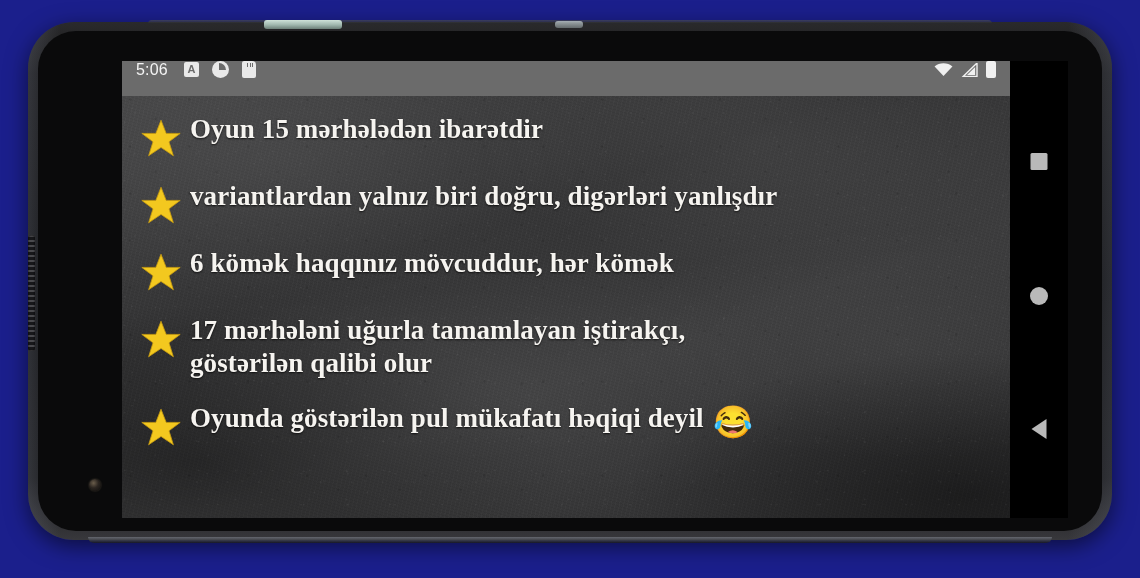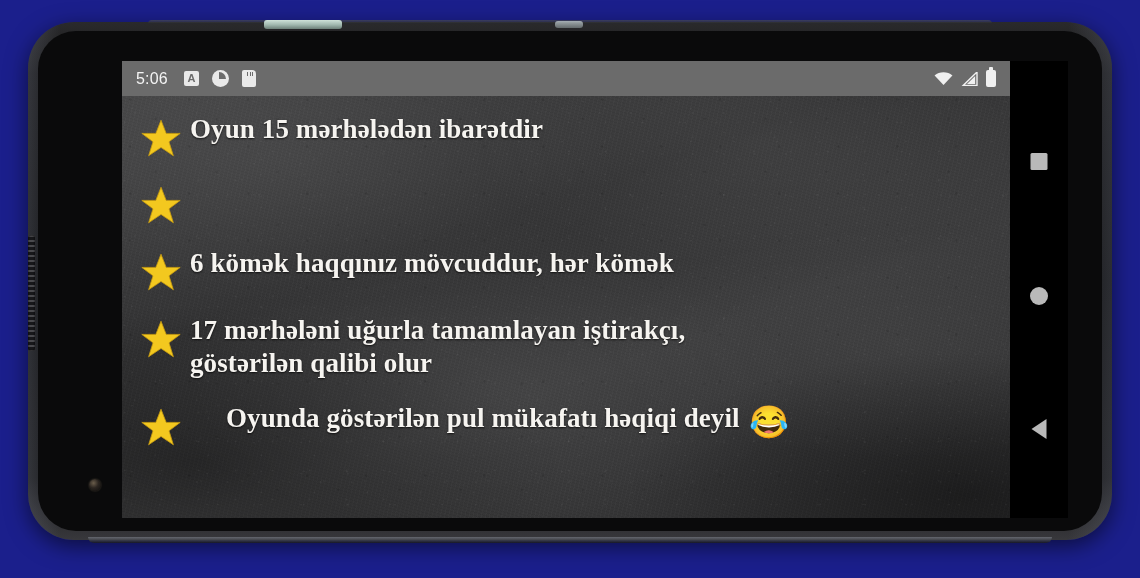--- a/index.html
+++ b/index.html
@@ -164,21 +164,21 @@
   }
 
   
   .status-bar {
     position: absolute;
     left: 0; top: 0;
     width: 100%;
     height: 35px;
     background: #6b6b6b;
     display: flex;
-    align-items: center;
+    align-items: flex-start;
     padding: 0 14px;
     box-sizing: border-box;
     color: #f2f2f2;
   }
   .status-clock {
     font-size: 16px;
     letter-spacing: 0.2px;
     font-family: "Liberation Sans", sans-serif;
     color: #f4f4f4;
     margin-right: 16px;
@@ -250,21 +250,21 @@
     right: 0;
     bottom: 0;
     padding: 16px 10px 16px 10px;
     box-sizing: border-box;
   }
   .bullet-row {
     display: flex;
     align-items: flex-start;
     margin-bottom: 21px;
   }
-  .bullet-row:last-child { margin-bottom: 16px; gap: 36px; }
+  .bullet-row:last-child { margin-bottom: 16px; }
 
   .star {
     flex: none;
     width: 40px;
     height: 40px;
     margin: 6px 9px 0 9px;
   }
   .bullet-text {
     font-family: "Liberation Serif", "DejaVu Serif", serif;
     font-weight: bold;
@@ -365,20 +365,21 @@
         <div class="bullet-text">
           <div>Oyun 15 mərhələdən ibarətdir</div>
         </div>
       </div>
 
       <div class="bullet-row">
         <svg class="star" viewBox="0 0 100 95">
           <polygon points="50,3 63,36 98,36 70,57 81,92 50,71 19,92 30,57 2,36 37,36" fill="#f3c81f" stroke="#c79a10" stroke-width="2"></polygon>
         </svg>
         <div class="bullet-text">
+          <div>variantlardan yalnız biri doğru, digərləri yanlışdır</div>
         </div>
       </div>
 
       <div class="bullet-row">
         <svg class="star" viewBox="0 0 100 95">
           <polygon points="50,3 63,36 98,36 70,57 81,92 50,71 19,92 30,57 2,36 37,36" fill="#f3c81f" stroke="#c79a10" stroke-width="2"></polygon>
         </svg>
         <div class="bullet-text">
           <div>6 kömək haqqınız mövcuddur, hər kömək</div>
         </div>

